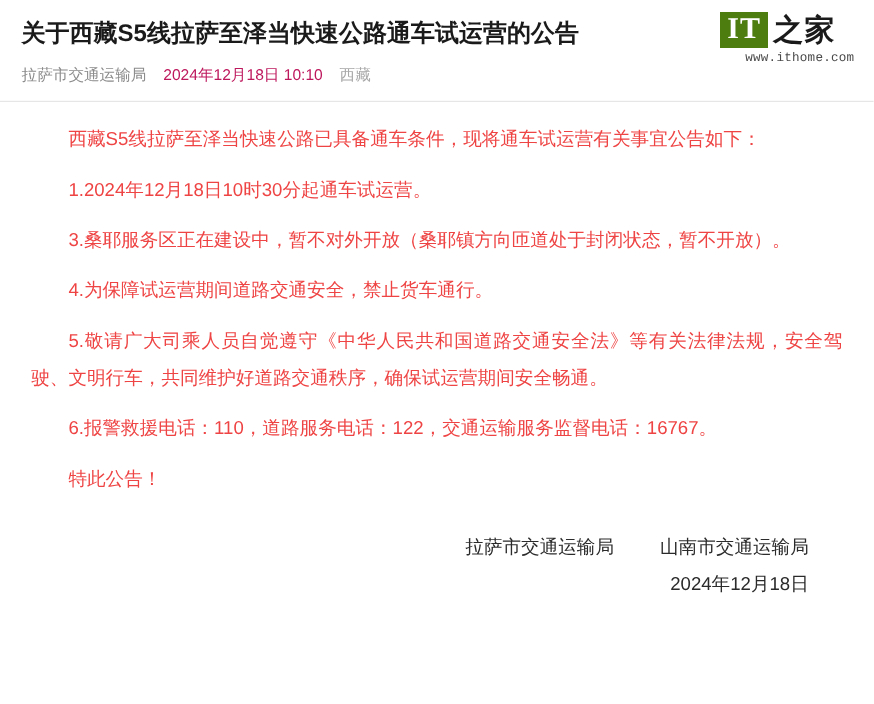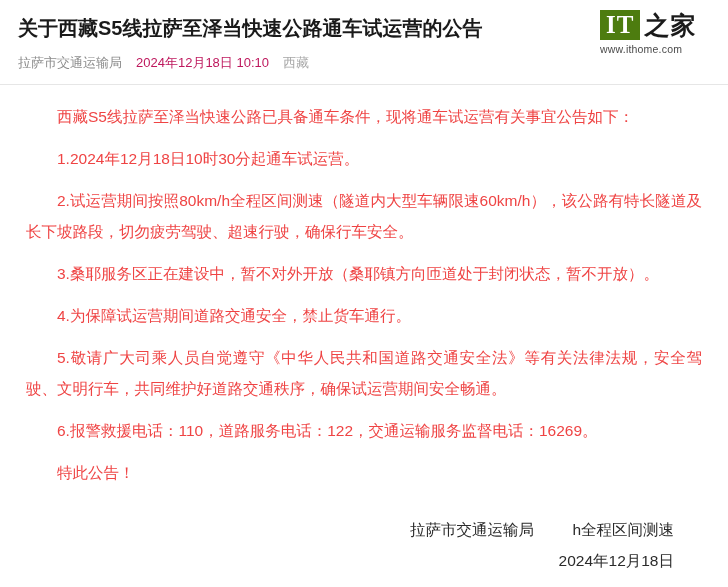--- a/index.html
+++ b/index.html
@@ -80,21 +80,22 @@
     font-size: 25px;
     line-height: 30px;
     font-weight: bold;
     letter-spacing: 1px;
   }
   .logo-url {
     margin-top: 3px;
     font-size: 10.5px;
     color: #4a4a4a;
     letter-spacing: 0.2px;
-    text-align: left;
+    text-align: right;
+    font-family: Liberation Mono, monospace;
   }
   .rule {
     margin: 12px 0 0 0;
     border: none;
     border-top: 1px solid #e6e6e6;
     height: 0;
   }
   .body {
     padding: 16px 26px 0 26px;
   }
@@ -146,29 +147,28 @@
       </div>
       <div class="logo-url">www.ithome.com</div>
     </div>
   </div>
 
   <hr class="rule">
 
   <div class="body">
     <p class="para">西藏S5线拉萨至泽当快速公路已具备通车条件，现将通车试运营有关事宜公告如下：</p>
     <p class="para">1.2024年12月18日10时30分起通车试运营。</p>
-    <p class="para">2.试运营期间按照80km/h全程区间测速（隧道内大型车辆限速60km/h），该公路有特长隧道及长下坡路段，切勿疲劳驾驶、超速行驶，确保行车安全。</p>
     <p class="para">3.桑耶服务区正在建设中，暂不对外开放（桑耶镇方向匝道处于封闭状态，暂不开放）。</p>
     <p class="para">4.为保障试运营期间道路交通安全，禁止货车通行。</p>
     <p class="para">5.敬请广大司乘人员自觉遵守《中华人民共和国道路交通安全法》等有关法律法规，安全驾驶、文明行车，共同维护好道路交通秩序，确保试运营期间安全畅通。</p>
-    <p class="para">6.报警救援电话：110，道路服务电话：122，交通运输服务监督电话：16269。</p>
+    <p class="para">6.报警救援电话：110，道路服务电话：122，交通运输服务监督电话：16767。</p>
     <p class="para">特此公告！</p>
 
     <div class="signature">
       <span class="sign-line sign-orgs">
         <span class="org">拉萨市交通运输局</span>
-        <span class="org">h全程区间测速</span>
+        <span class="org">山南市交通运输局</span>
       </span>
       <span class="sign-line">2024年12月18日</span>
     </div>
   </div>
 
 </div>
 
 </body></html>

